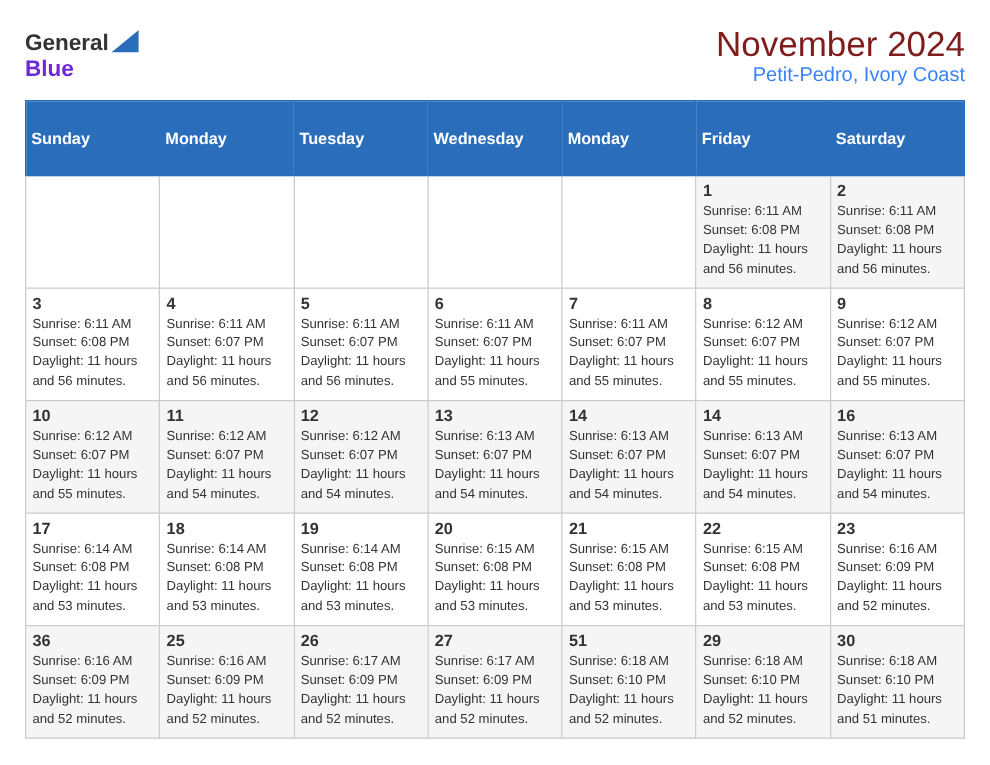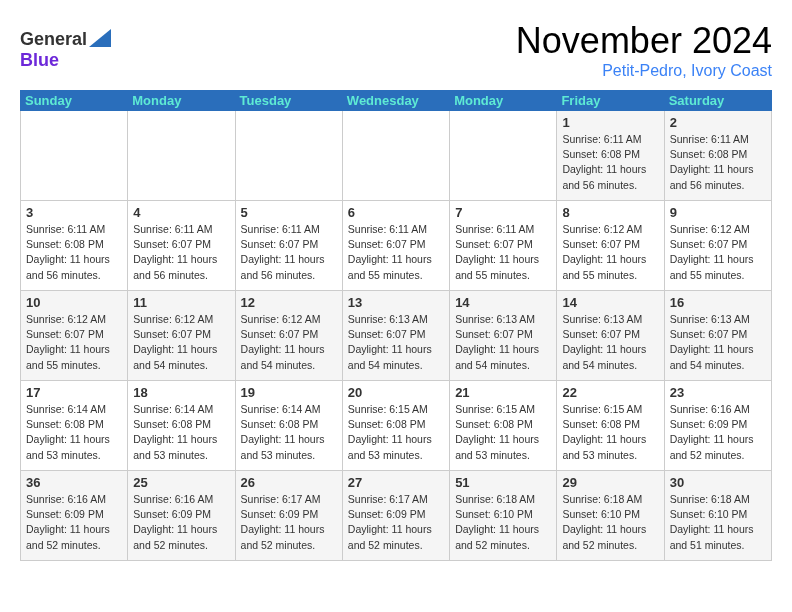--- a/index.html
+++ b/index.html
@@ -19,39 +19,39 @@
     .logo {
       display: flex;
       align-items: center;
     }
     .logo-general { color: #333; }
     .logo-blue { color: #1a6faf; }
     .title-block {
       text-align: right;
     }
     .month-title {
-      font-size: 36px;
+      font-size: 28px;
       font-weight: normal;
-      color: #000000;
+      color: #7f1d1d;
     }
     .location {
       font-size: 16px;
       color: #3b82f6;
     }
     table {
       width: 100%;
       border-collapse: collapse;
       table-layout: fixed;
     }
     thead tr th {
       background-color: #2a6ebb;
-      color: #5eead4;
+      color: #ffffff;
       font-size: 13px;
       font-weight: bold;
-      padding: 2px 4px;
+      padding: 22px 4px;
       text-align: left;
       border: 1px solid #2a6ebb;
     }
     tbody tr td {
       border: 1px solid #ccc;
       vertical-align: top;
       padding: 4px 5px;
       font-size: 10.5px;
       color: #333;
       height: 90px;

